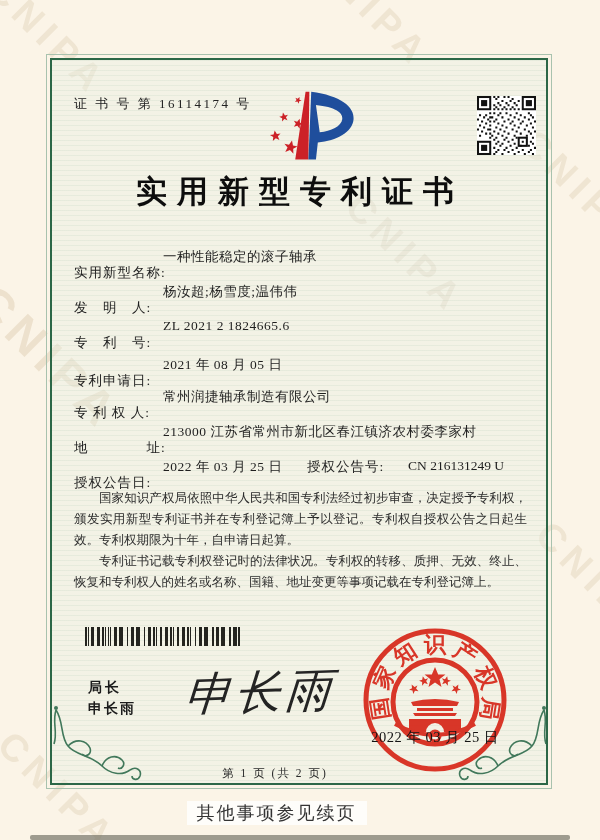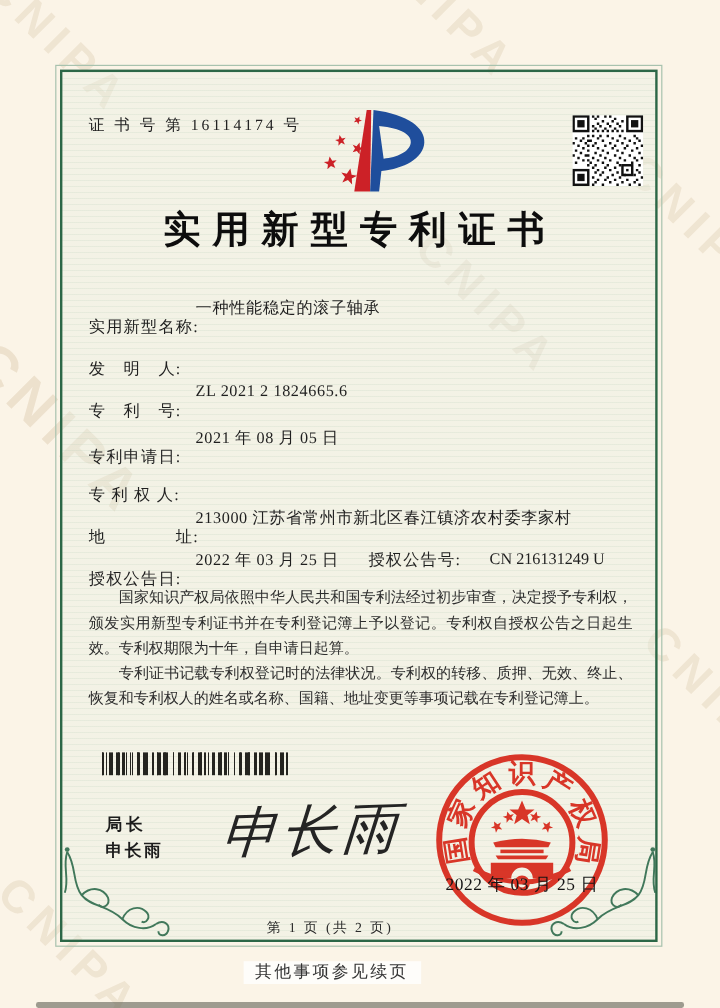--- a/index.html
+++ b/index.html
@@ -75,21 +75,21 @@
   }
 
   .seal { left:360px; top:625px; width:150px; height:150px; }
   .seal-date {
     left:356px; top:728px; width:158px; text-align:center;
     font-size:14.5px; letter-spacing:0.5px; color:#141414; white-space:pre; z-index:6;
   }
 
   .page-indicator { left:0; top:766px; width:550px; text-align:center;
                     font-size:11.5px; letter-spacing:2px; color:#2a2a2a; }
-  .cont-note { left:0; top:801px; width:553px; text-align:center; font-size:14px;
+  .cont-note { left:0; top:801px; width:553px; text-align:center; font-size:18px;
                letter-spacing:2px; color:#333; }
   .cont-note span { background:rgba(255,255,255,0.78); padding:2px 10px; }
 
   .scan-edge { left:30px; bottom:0; width:540px; height:5px;
                background:#6b6b60; opacity:0.65; border-radius:2px; }
 
   .qr { left:477px; top:96px; width:59px; height:59px; }
   .logo { left:252px; top:88px; width:126px; height:80px; }
 </style>
 </head>
@@ -165,31 +165,33 @@
 </svg>
 
 <div class="abs title">实用新型专利证书</div>
 
 <div class="row" style="top:248px;">
   <span class="lbl">实用新型名称:</span>
   <span class="val">一种性能稳定的滚子轴承</span>
 </div>
 <div class="row" style="top:283px;">
   <span class="lbl">发　明　人:</span>
+  <span class="val">杨汝超;杨雪度;温伟伟</span>
 </div>
 <div class="row" style="top:318px;">
   <span class="lbl">专　利　号:</span>
   <span class="val">ZL 2021 2 1824665.6</span>
 </div>
 <div class="row" style="top:356px;">
   <span class="lbl">专利申请日:</span>
   <span class="val">2021 年 08 月 05 日</span>
 </div>
 <div class="row" style="top:388px;">
   <span class="lbl">专 利 权 人:</span>
+  <span class="val">常州润捷轴承制造有限公司</span>
 </div>
 <div class="row" style="top:423px;">
   <span class="lbl">地　　　　址:</span>
   <span class="val">213000 江苏省常州市新北区春江镇济农村委李家村</span>
 </div>
 <div class="row" style="top:458px;">
   <span class="lbl">授权公告日:</span>
   <span class="val">2022 年 03 月 25 日</span>
   <span class="g2lbl">授权公告号:</span>
   <span class="g2val">CN 216131249 U</span>

